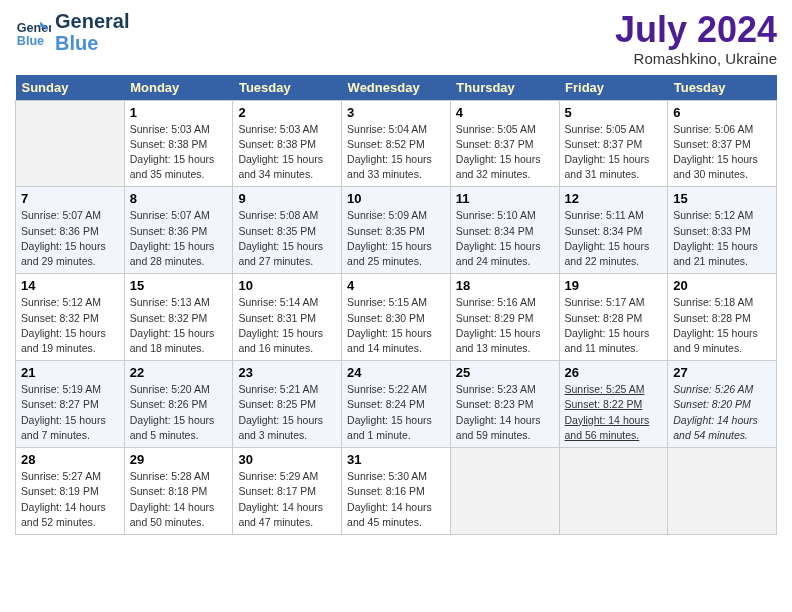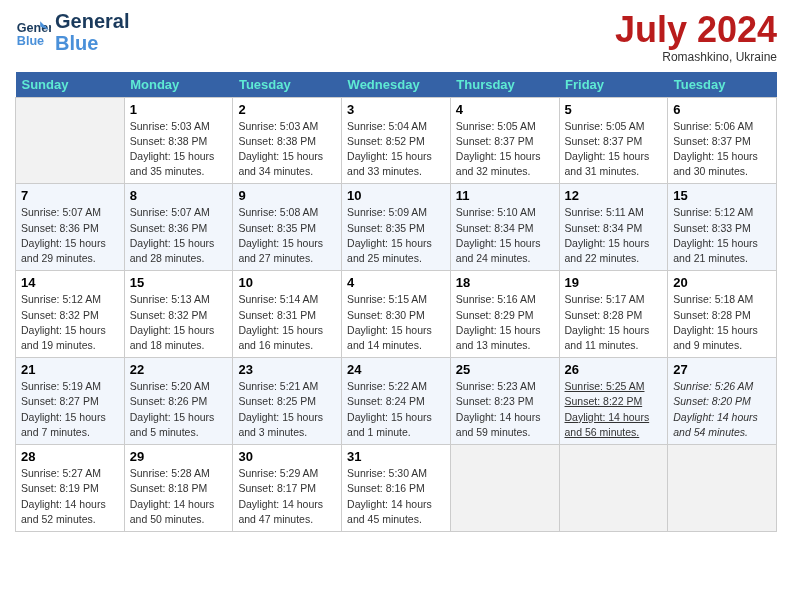--- a/index.html
+++ b/index.html
@@ -24,36 +24,36 @@
     .logo-icon {
       width: 36px;
       height: 36px;
     }
     .title-block {
       text-align: right;
     }
     .title-block h1 {
       font-size: 36px;
       font-weight: bold;
-      color: #b91c1c;
+      color: #4c1d95;
       line-height: 1.1;
     }
     .title-block h2 {
-      font-size: 12px;
+      font-size: 15px;
       color: #333;
       font-weight: normal;
     }
     table {
       width: 100%;
       border-collapse: collapse;
       font-size: 11px;
     }
     thead tr th {
       background: #3562a6;
-      color: #5eead4;
+      color: #fef9c3;
       text-align: left;
       padding: 5px 6px;
       font-size: 13px;
       font-weight: bold;
     }
     tbody tr td {
       border: 1px solid #ccc;
       vertical-align: top;
       padding: 4px 5px;
       min-height: 80px;

